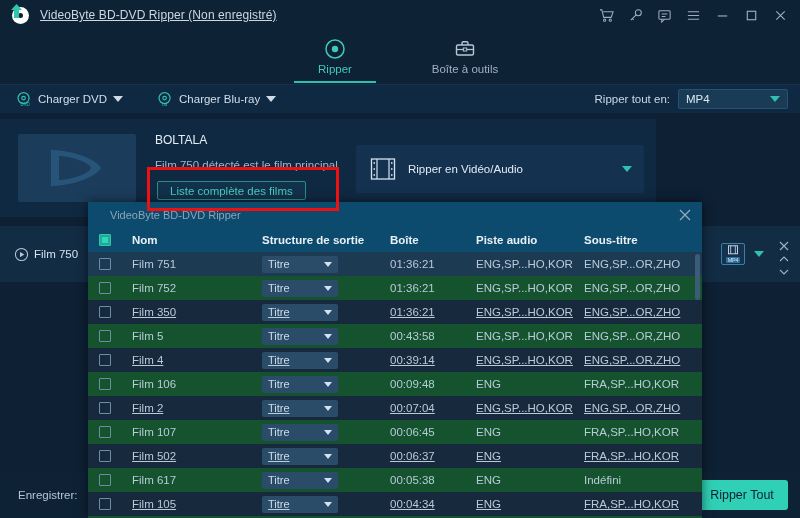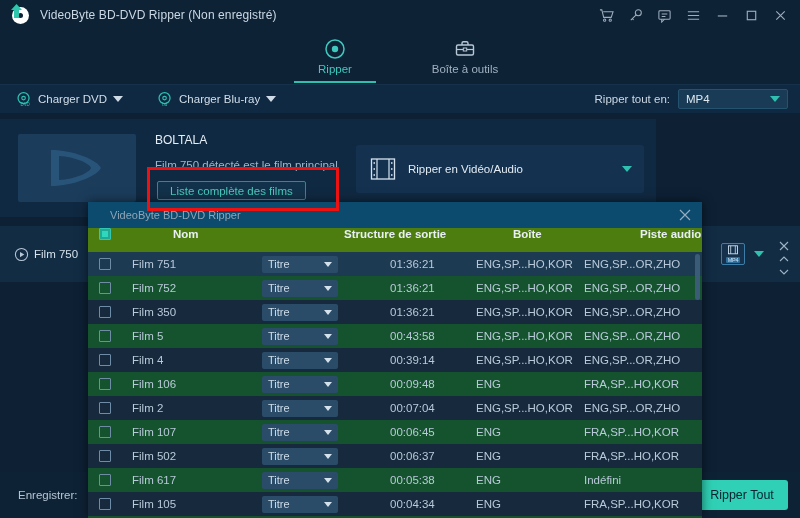--- a/index.html
+++ b/index.html
@@ -33,20 +33,21 @@
   .logo .disc:after {
     content: ""; position: absolute; left: 6px; top: 6px;
     width: 5px; height: 5px; border-radius: 50%; background: #0e2236;
   }
   .logo .arrow {
     position: absolute; left: 1px; top: 0px; width: 13px; height: 15px;
   }
   .app-title {
     margin-left: 9px; font-size: 12px; color: #cbd8e4; letter-spacing: .1px;
     white-space: nowrap;
+    text-decoration: underline;
   }
   .win-icons {
     margin-left: auto; display: flex; align-items: center;
     gap: 14px; padding-right: 12px;
   }
   .win-icons .ic { width: 15px; height: 15px; opacity: .85; cursor: pointer; }
 
   
   .tabbar {
     position: absolute; left: 0; top: 30px; width: 800px; height: 55px;
@@ -193,30 +194,30 @@
   .modal-head {
     height: 26px; background: #0c4a6e;
     display: flex; align-items: center; flex: 0 0 auto; padding-left: 11px;
   }
   .modal-title { margin-left: 11px; font-size: 11px; color: #8fa4b6; }
   .modal-close {
     margin-left: auto; margin-right: 9px; width: 16px; height: 16px;
     cursor: pointer; opacity: .8;
   }
   .thead {
-    height: 24px; background: #4d7c0f; flex: 0 0 auto;
-    display: flex; 
-    font-size: 11.5px; color: #e8f0f6; font-weight: bold; gap: 41px;
+    height: 24px; background: #0c4a6e; flex: 0 0 auto;
+    display: flex; align-items: center;
+    font-size: 11.5px; color: #e8f0f6; font-weight: bold;
   }
   .tbody { flex: 1 1 auto; overflow: hidden; position: relative; }
   .trow {
     height: 24px; display: flex; align-items: center;
     font-size: 11.5px; color: #b9cada;
   }
-  .trow.odd  { background: #16293d; }
+  .trow.odd  { background: #16293d; text-decoration: underline; }
   .trow.even { background: #14532d; }
   .trow.sel  { background: #1d3a53; }
 
   .c-chk  { width: 34px; display: flex; justify-content: center; flex: 0 0 auto; }
   .c-nom  { width: 140px; flex: 0 0 auto; padding-left: 10px; }
   .c-str  { width: 128px; flex: 0 0 auto; }
   .c-dur  { width: 86px; flex: 0 0 auto; }
   .c-aud  { width: 108px; flex: 0 0 auto; }
   .c-sub  { width: 100px; flex: 0 0 auto; }
 

